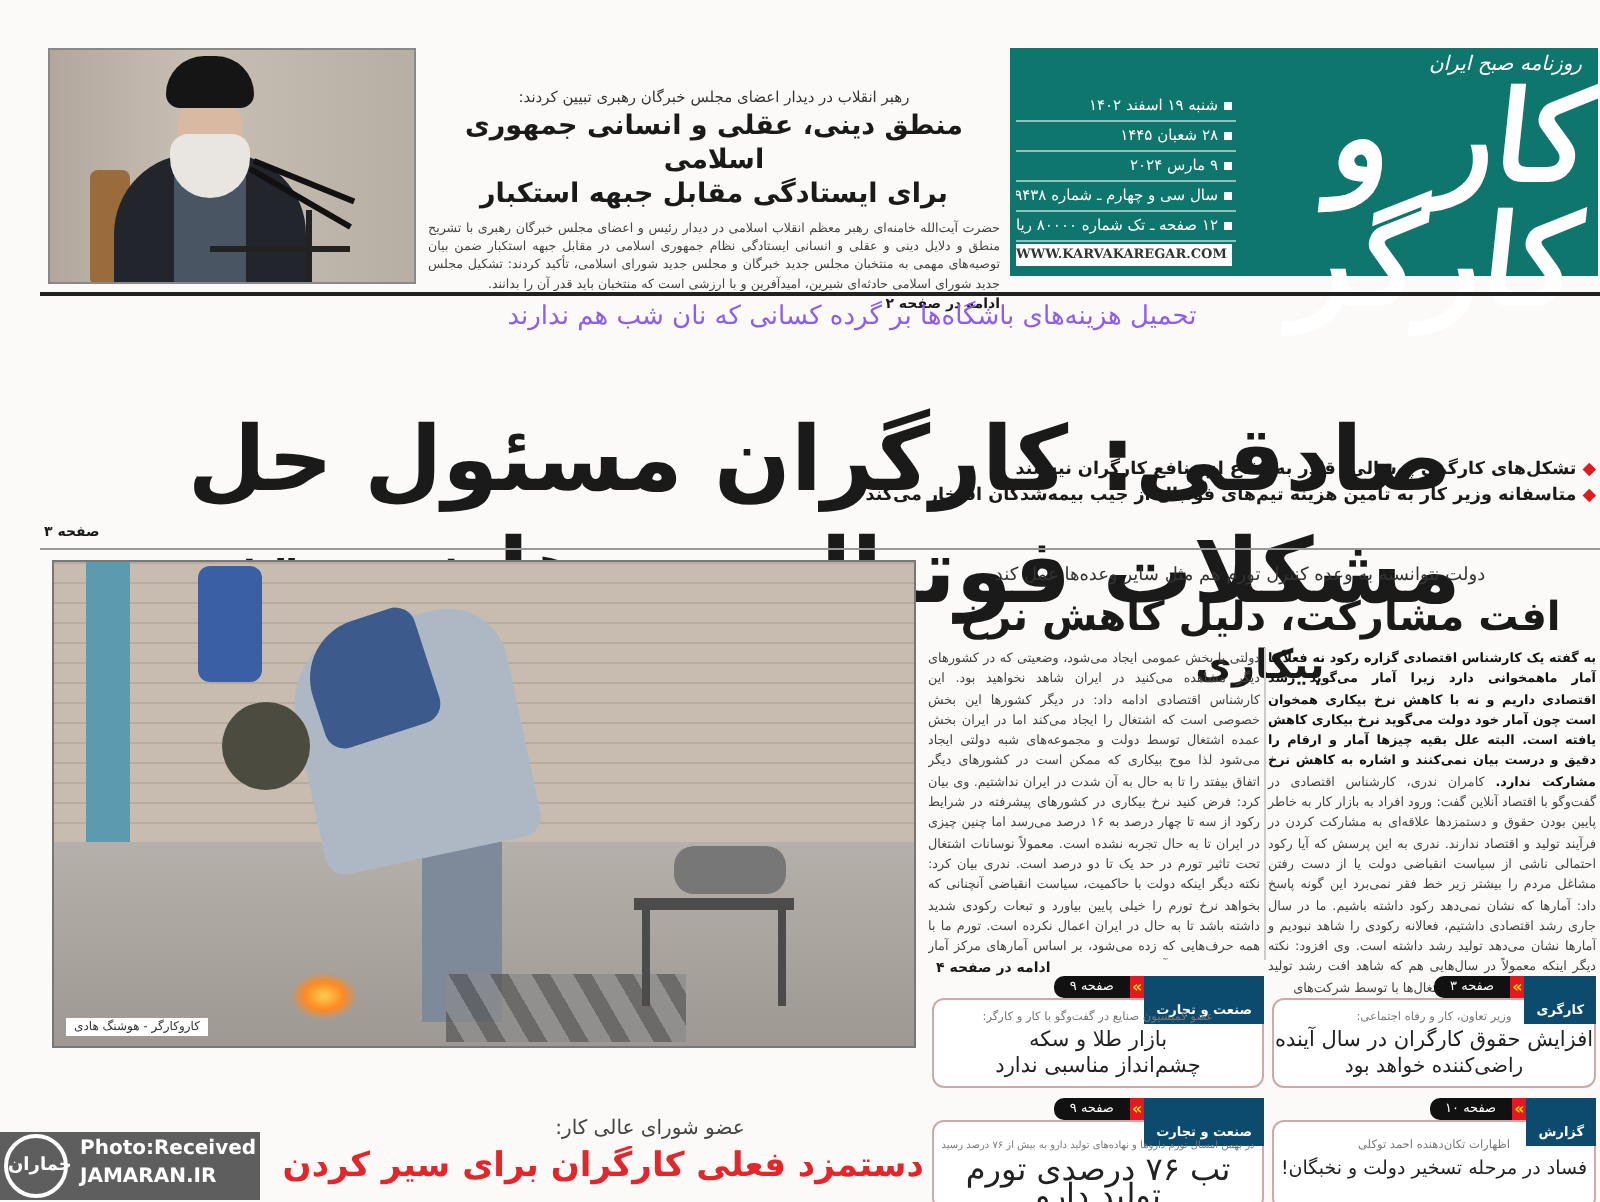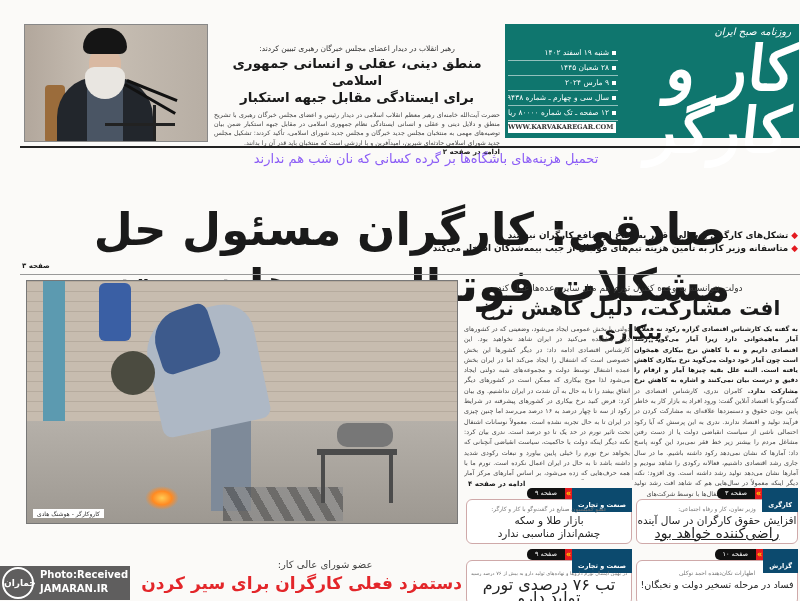--- a/index.html
+++ b/index.html
@@ -176,21 +176,21 @@
 
 <div class="abs" style="left:636px;top:488px;width:162px;height:56px;">
   <div class="box-tag">
     <span class="tag-section">کارگری</span>
     <span class="tag-chev">«</span>
     <span class="tag-page">صفحه ۳</span>
   </div>
   <div class="box rtl center" style="height:45px;margin-top:0;">
     <div class="box-kicker">وزیر تعاون، کار و رفاه اجتماعی:</div>
     <div class="box-title" style="font-size:10.5px;line-height:13px;">افزایش حقوق کارگران در سال آینده</div>
-    <div class="box-title" style="font-size:14px;line-height:13px;margin-top:0;text-decoration:underline;">راضی‌کننده خواهد بود</div>
+    <div class="box-title" style="font-size:10px;line-height:13px;margin-top:0;">راضی‌کننده خواهد بود</div>
   </div>
 </div>
 
 <div class="abs" style="left:466px;top:488px;width:166px;height:56px;">
   <div class="box-tag">
     <span class="tag-section">صنعت و تجارت</span>
     <span class="tag-chev">«</span>
     <span class="tag-page">صفحه ۹</span>
   </div>
   <div class="box rtl center" style="height:45px;">

